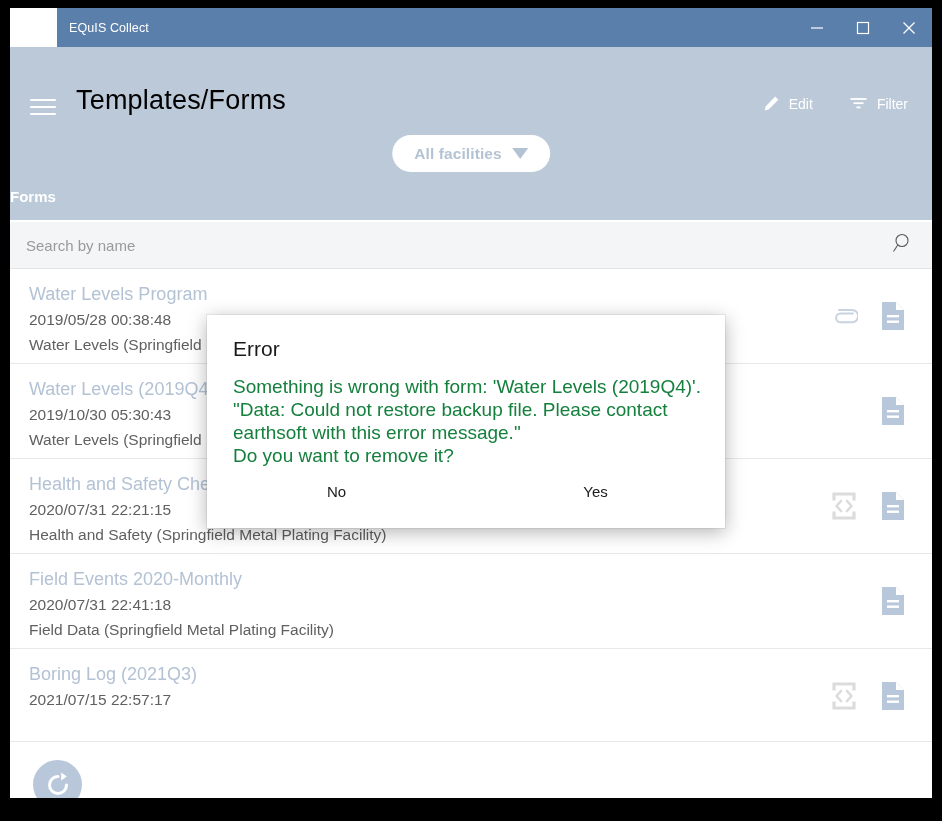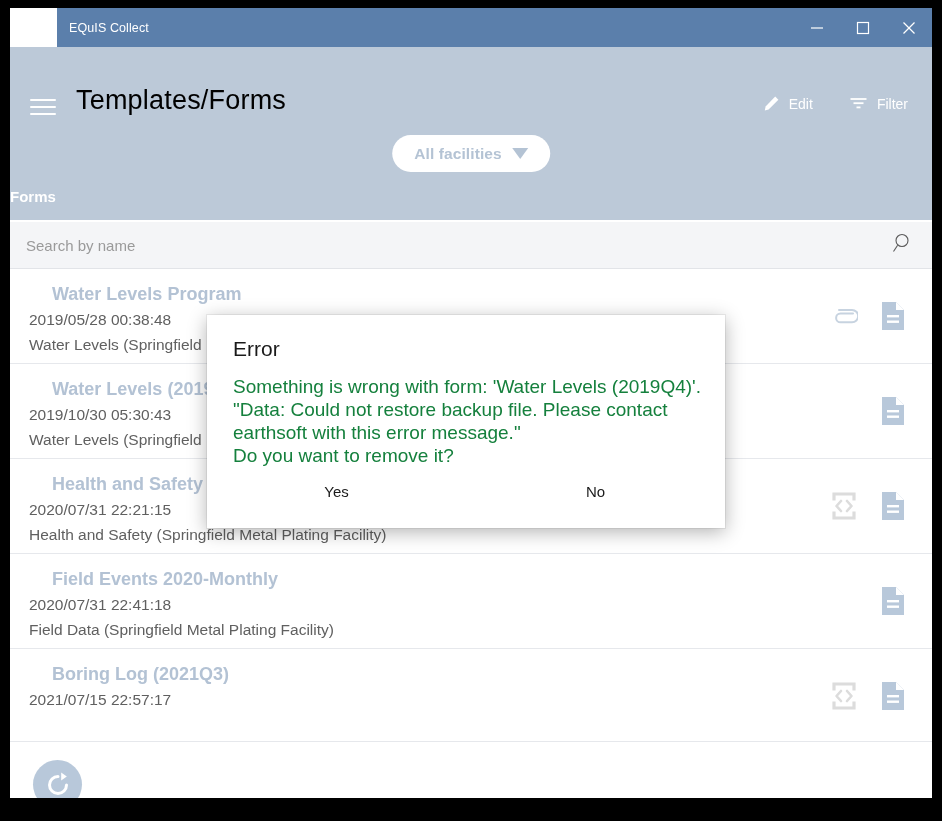--- a/index.html
+++ b/index.html
@@ -200,24 +200,23 @@
   .list-row {
     height: 95px;
     box-sizing: border-box;
     border-bottom: 1px solid #e6e8ec;
     position: relative;
     padding: 12px 0 0 19px;
   }
   .row-title {
     color: #b3c2d4;
     font-size: 18px;
-    font-weight: 700;
+    font-weight: 400;
     line-height: 26px;
     white-space: nowrap;
-    margin-left: 23px;
   }
   .row-date {
     color: #606060;
     font-size: 15.5px;
     line-height: 25px;
     white-space: nowrap;
   }
   .row-sub {
     color: #606060;
     font-size: 15.5px;
@@ -513,19 +512,19 @@
     </div>
   </div>
 
   <div class="dialog-layer">
     <div class="dialog">
       <div class="dialog-title">Error</div>
       <div class="dialog-body">Something is wrong with form: 'Water Levels  (2019Q4)'.
  "Data: Could not restore backup file. Please contact earthsoft with this error message."
 Do you want to remove it?</div>
       <div class="dialog-buttons">
+        <button class="dlg-btn">No</button>
         <button class="dlg-btn">Yes</button>
-        <button class="dlg-btn">No</button>
       </div>
     </div>
   </div>
 
 </div>
 
 </body></html>

